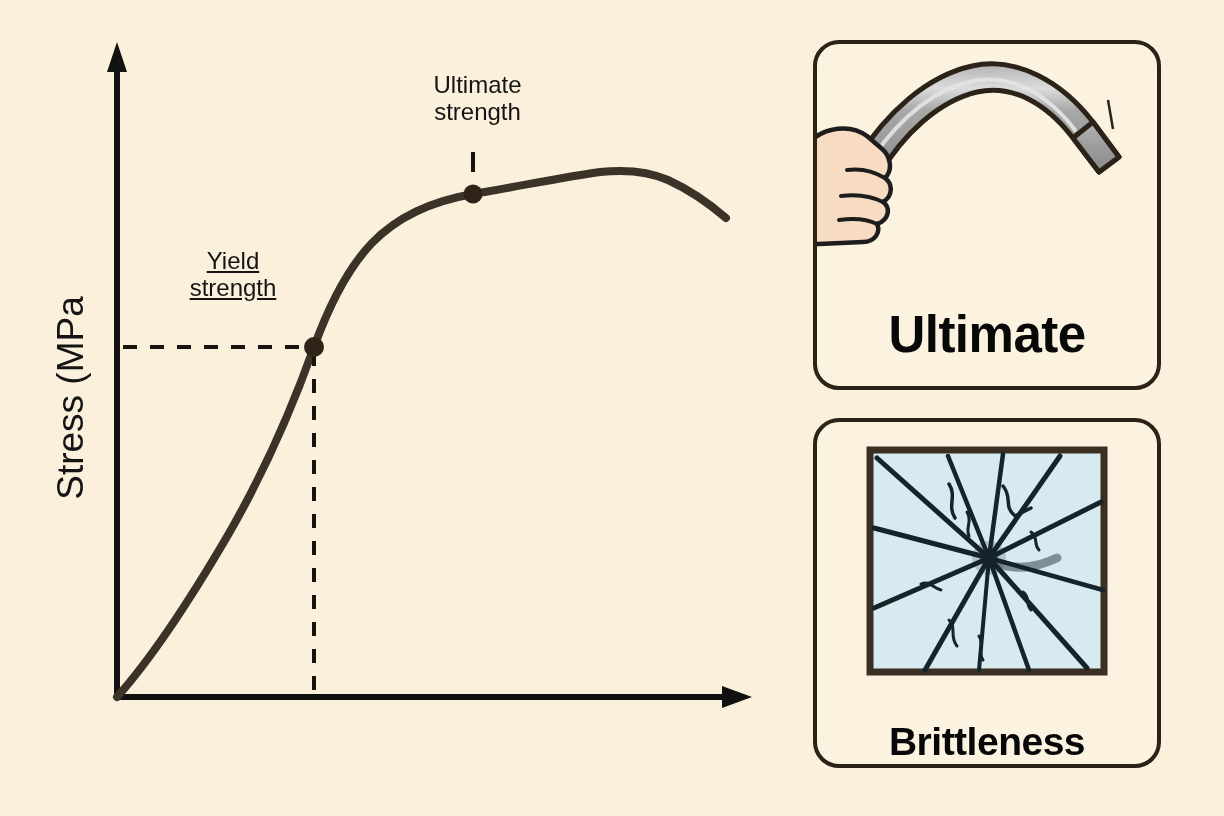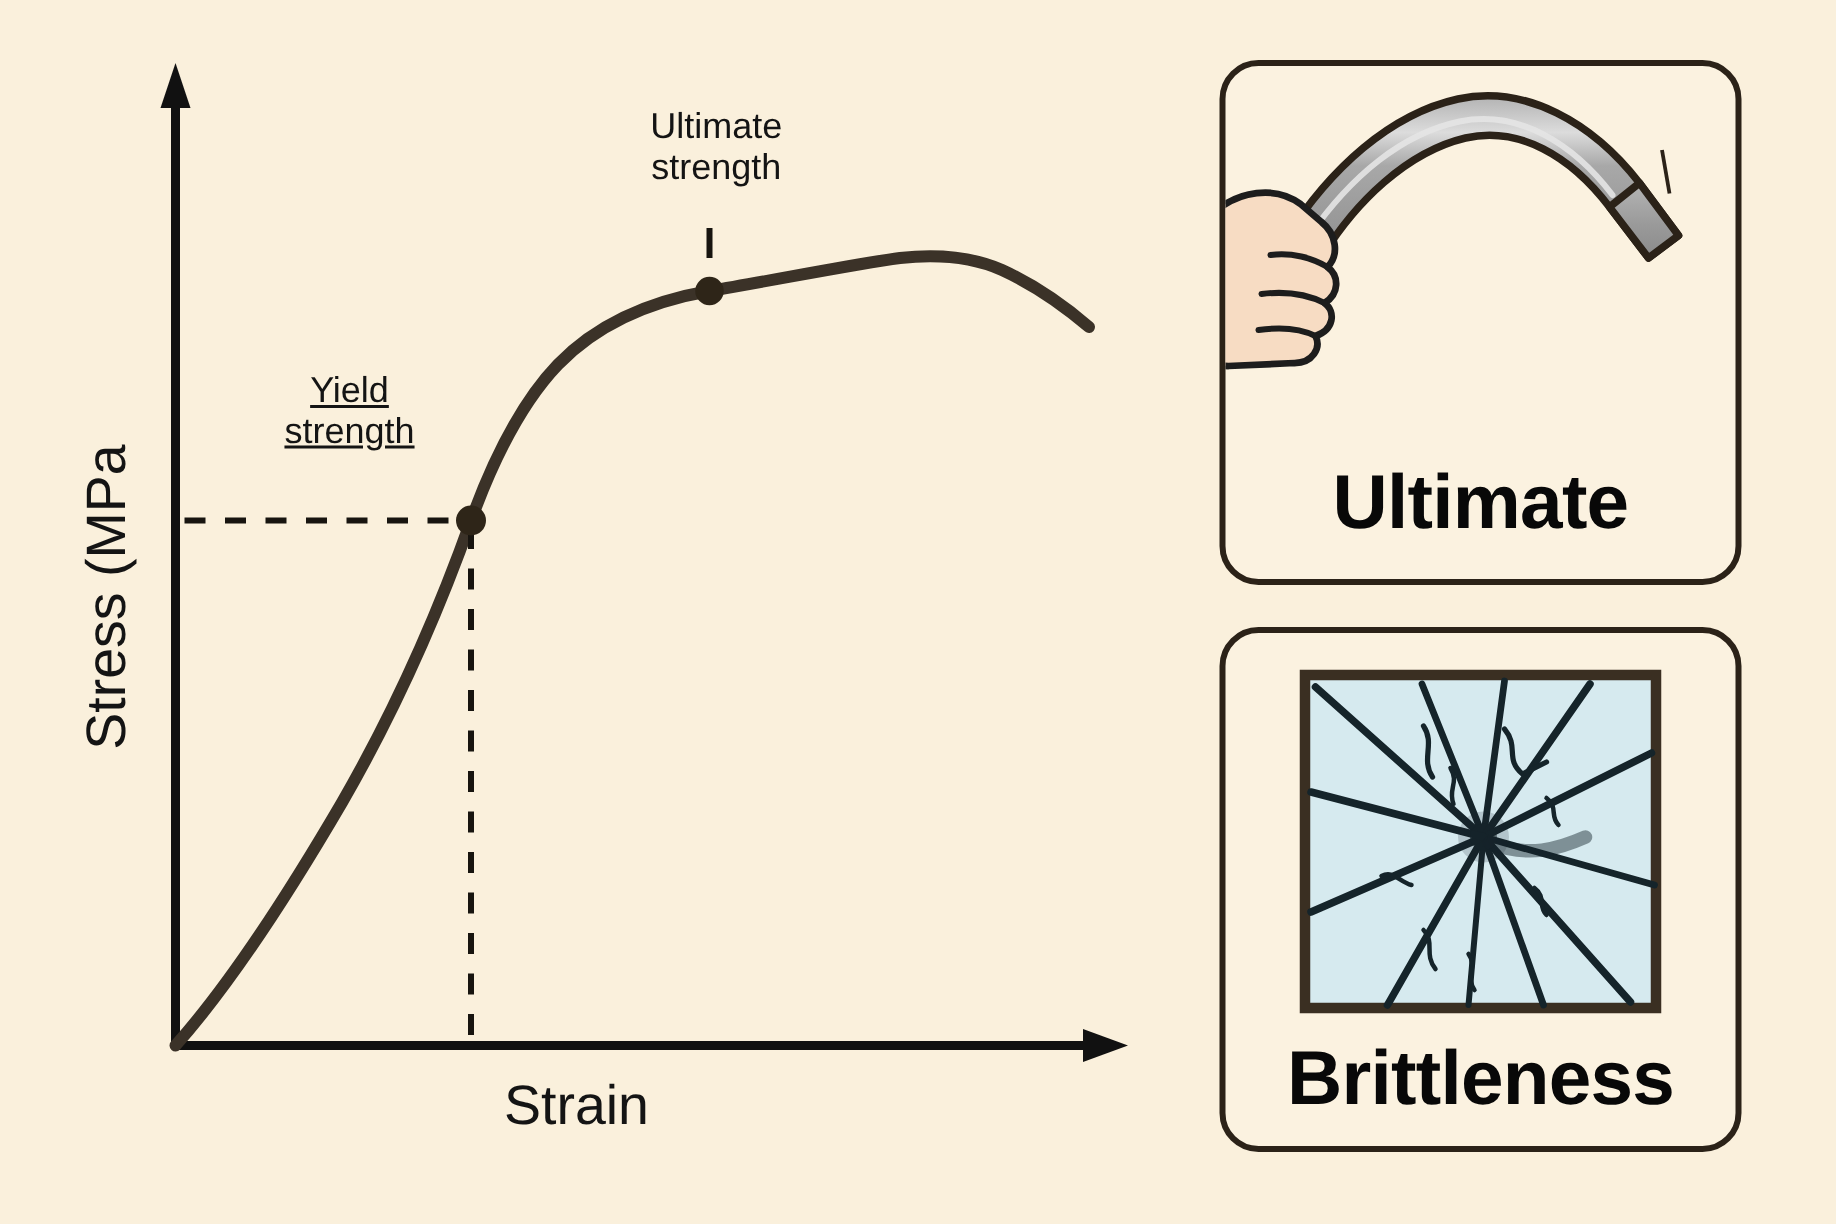--- a/index.html
+++ b/index.html
@@ -93,22 +93,22 @@
     color: #080808;
     font-weight: 700;
     font-family: "Liberation Sans", sans-serif;
     letter-spacing: -0.5px;
   }
   #title-ductility {
     bottom: 22px;
     font-size: 51px;
   }
   #title-brittleness {
-    bottom: 16px;
-    font-size: 51px;
+    bottom: 0;
+    font-size: 39px;
   }
   .card-art {
     position: absolute;
     left: 0; top: 0;
     width: 100%;
   }
 </style>
 </head>
 <body>
 
@@ -152,21 +152,20 @@
       <circle cx="314" cy="347" r="10" fill="#2e2518"></circle>
       <circle cx="473" cy="194" r="9.5" fill="#2e2518"></circle>
     </svg>
 
     <div class="annot" id="annot-yield">Yield
 strength</div>
 
     <div class="annot" id="annot-ultimate">Ultimate
 strength</div>
 
-    <div class="axis-label" id="x-axis-label">Strain</div>
 
     <div class="axis-label" id="y-axis-label">Stress (MPa</div>
   </div>
 
   <div class="card" id="card-ductility">
 
     <svg class="card-art" width="340" height="250" viewBox="0 0 340 250">
       <defs>
         <linearGradient id="barGrad" x1="0" y1="0" x2="0" y2="1">
           <stop offset="0%" stop-color="#b2b2b2"></stop>

